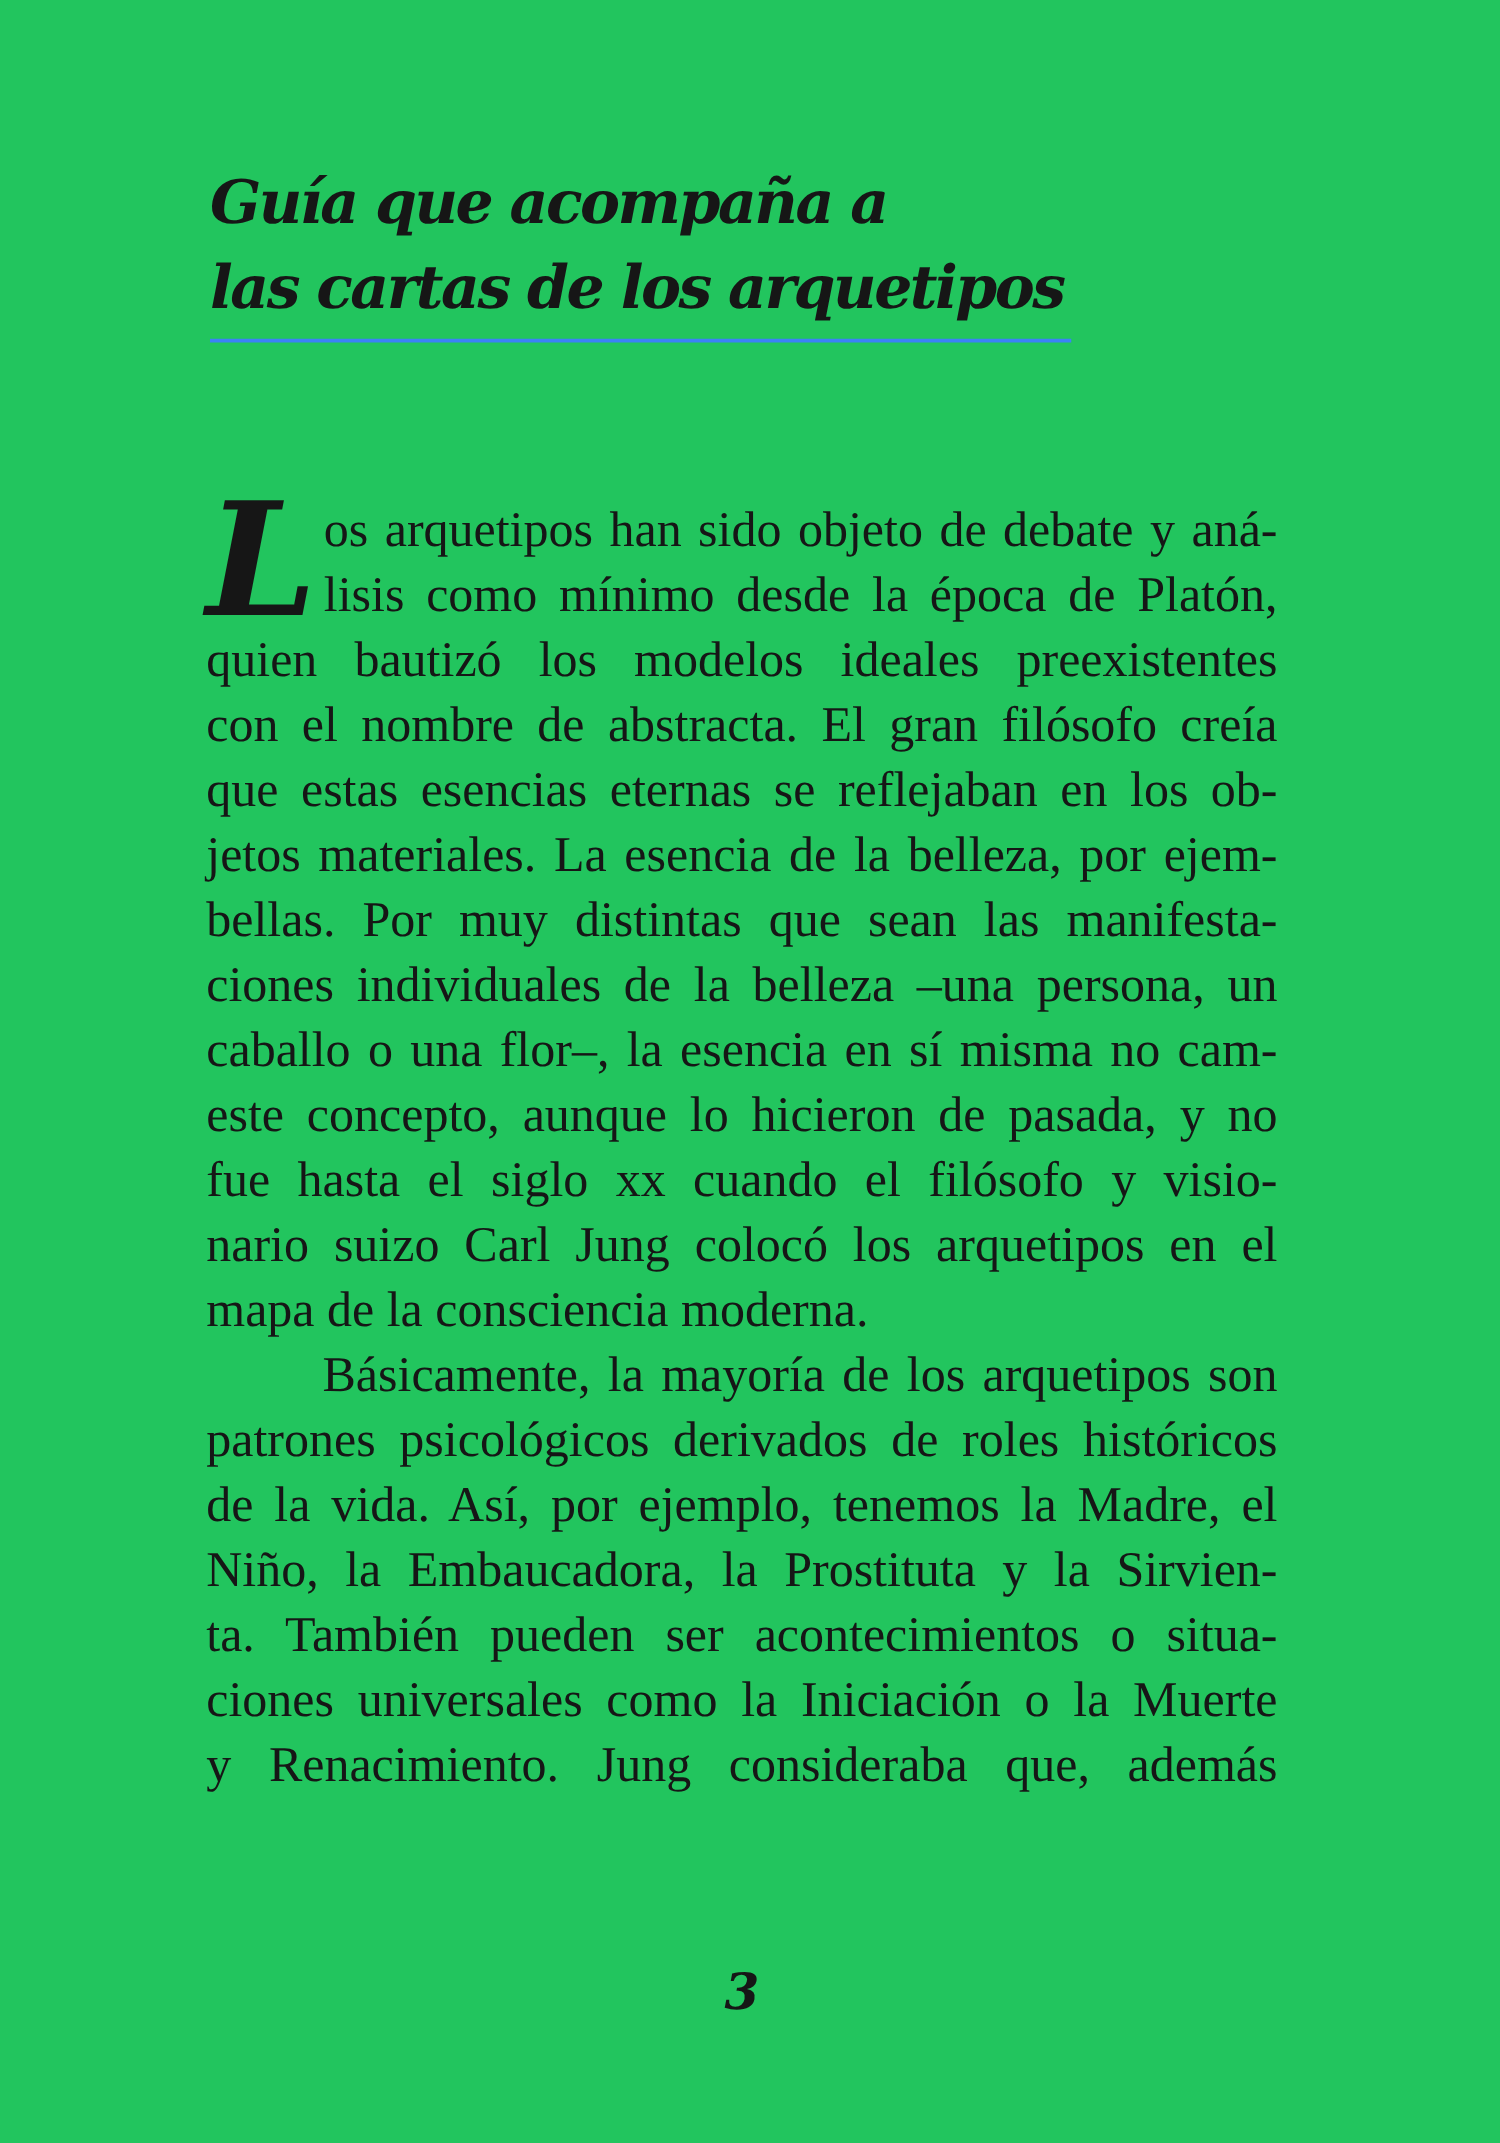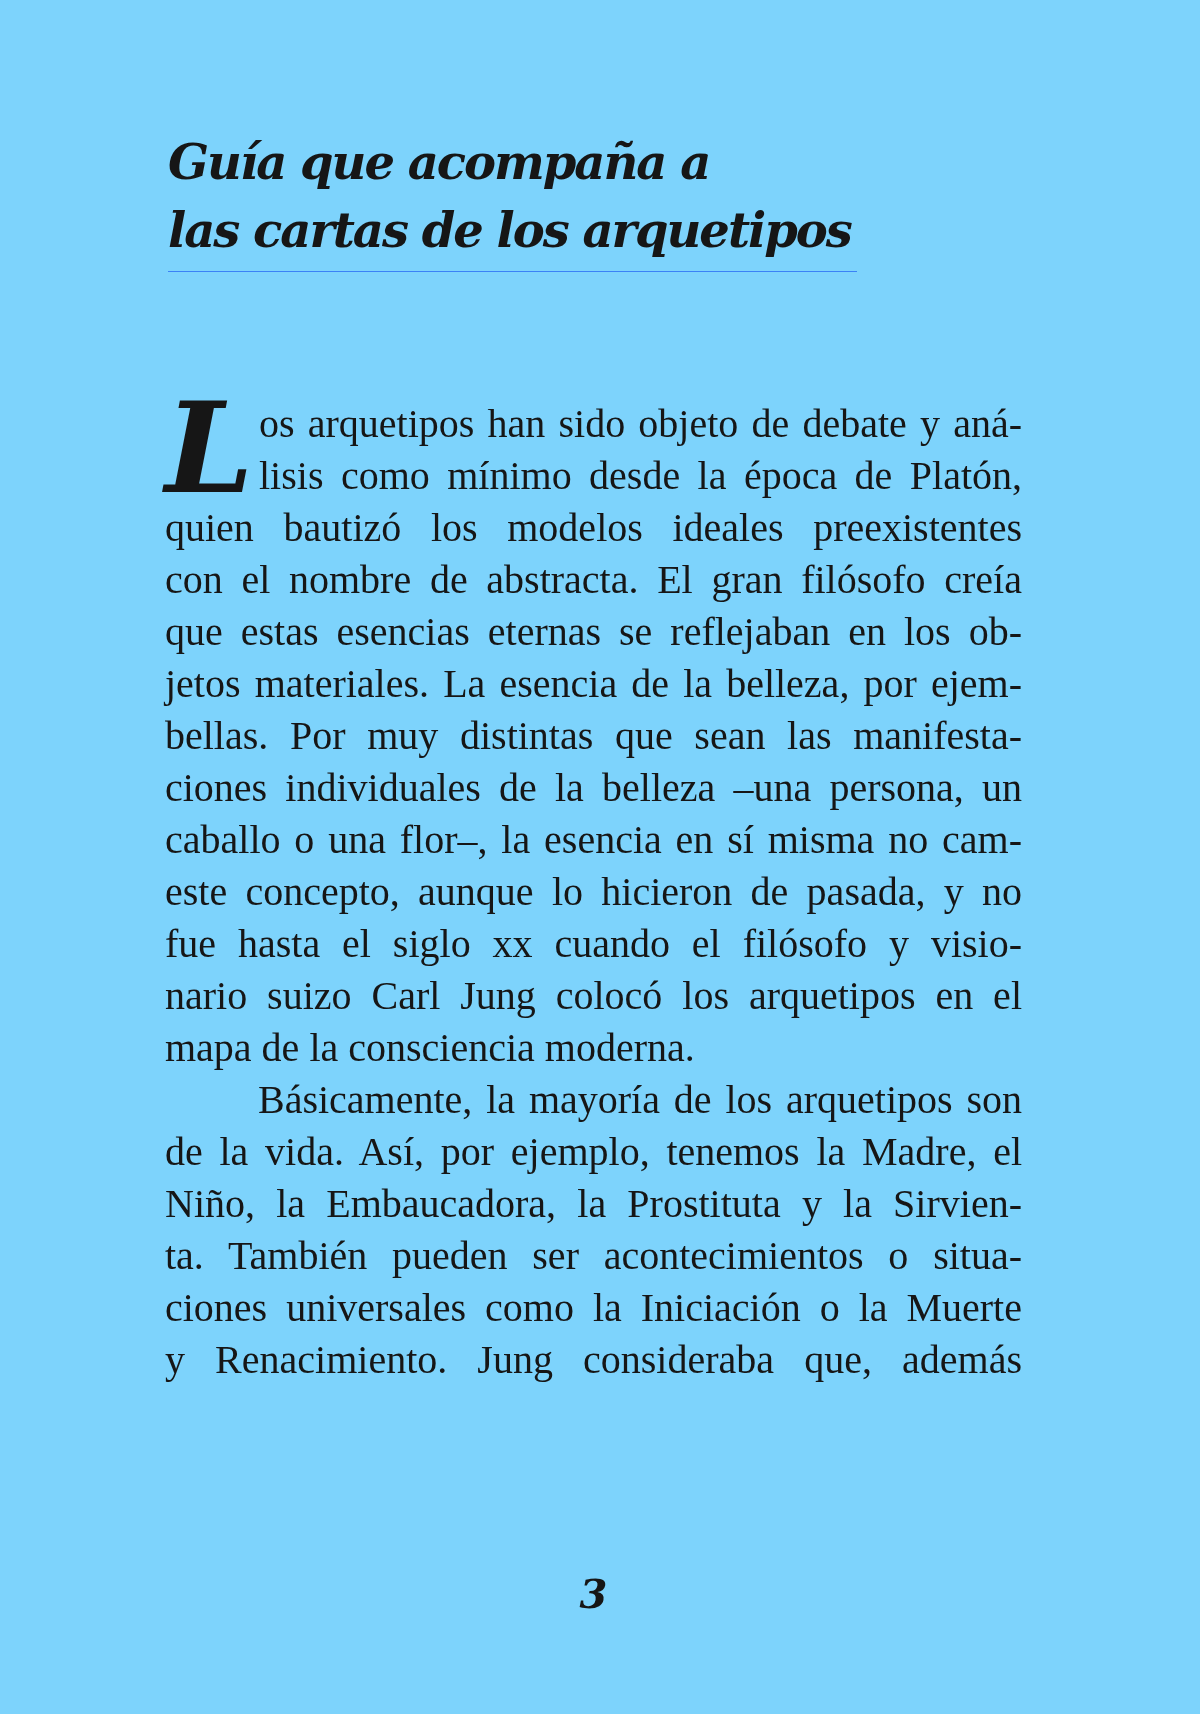--- a/index.html
+++ b/index.html
@@ -3,21 +3,21 @@
 <meta charset="utf-8">
 <style>
   html, body { margin: 0; padding: 0; }
   body { background: #e8e8e8; }
 
   .page {
     position: relative;
     width: 1200px;
     height: 1714px;
     margin: 0 auto;
-    background: #7dd3fc;
+    background: #22c55e;
     color: #161616;
     overflow: hidden;
     font-family: "Liberation Serif", serif;
   }
 
   
   .title-block {
     position: absolute;
     left: 168px;
     top: 128px;
@@ -25,21 +25,21 @@
     font-style: italic;
     font-weight: bold;
     font-size: 48px;
     line-height: 68px;
     letter-spacing: -2px;
     white-space: nowrap;
   }
   .title-line2-wrap { display: inline-block; }
   .title-underline {
     display: inline-block;
-    border-bottom: 1px solid #3b82f6;
+    border-bottom: 3px solid #3b82f6;
     padding-bottom: 7px;
     padding-right: 6px;
   }
 
   
   .body-block {
     position: absolute;
     left: 165px;
     top: 398px;
     width: 857px;
@@ -112,20 +112,21 @@
         <div class="line">bellas. Por muy distintas que sean las manifesta-</div>
         <div class="line">ciones individuales de la belleza –una persona, un</div>
         <div class="line">caballo o una flor–, la esencia en sí misma no cam-</div>
         <div class="line">este concepto, aunque lo hicieron de pasada, y no</div>
         <div class="line">fue hasta el siglo xx cuando el filósofo y visio-</div>
         <div class="line">nario suizo Carl Jung colocó los arquetipos en el</div>
         <div class="line">mapa de la consciencia moderna.</div>
       </div>
     <div class="para para2">
         <div class="line">Básicamente, la mayoría de los arquetipos son</div>
+        <div class="line">patrones psicológicos derivados de roles históricos</div>
         <div class="line">de la vida. Así, por ejemplo, tenemos la Madre, el</div>
         <div class="line">Niño, la Embaucadora, la Prostituta y la Sirvien-</div>
         <div class="line">ta. También pueden ser acontecimientos o situa-</div>
         <div class="line">ciones universales como la Iniciación o la Muerte</div>
         <div class="line">y Renacimiento. Jung consideraba que, además</div>
       </div>
   </div>
 
   <div class="page-number">3</div>
 

